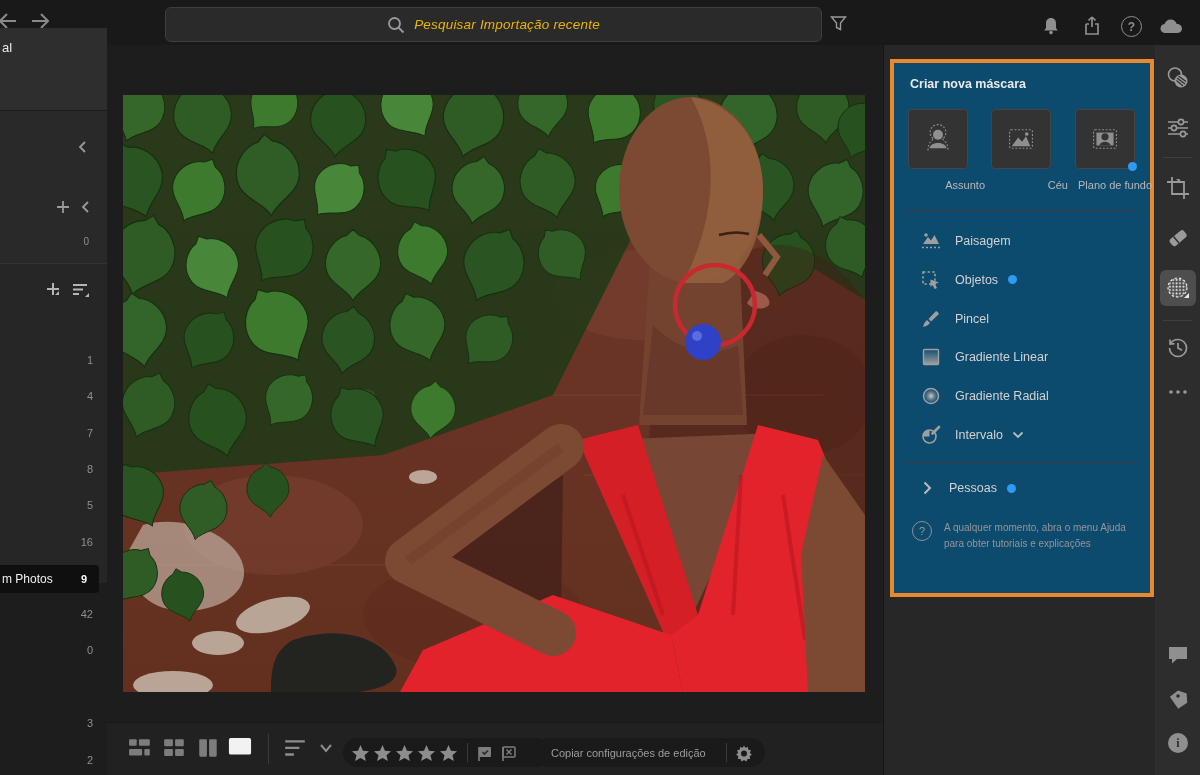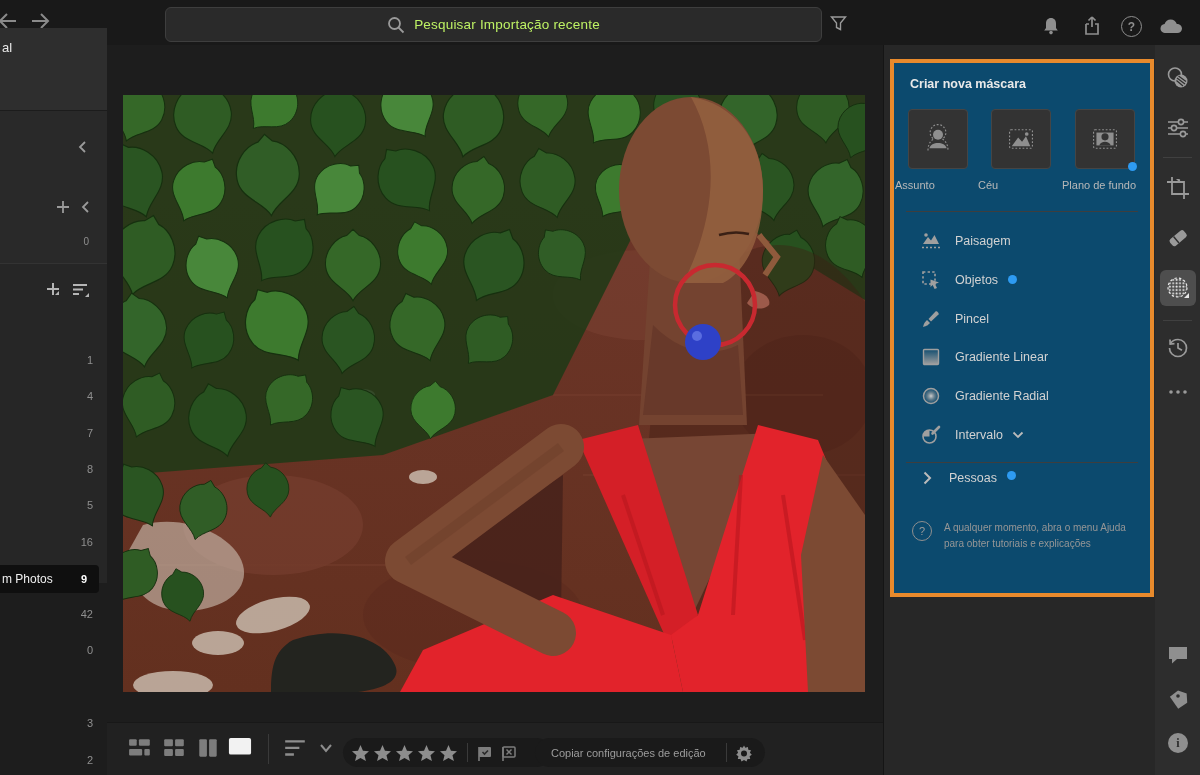--- a/index.html
+++ b/index.html
@@ -6,21 +6,21 @@
   body{width:1200px;height:775px;position:relative;overflow:hidden;background:#1d1d1d;
        font-family:"Liberation Sans",sans-serif;color:#c9c9c9;-webkit-font-smoothing:antialiased}
   .abs{position:absolute}
   svg{display:block}
 
   
   .topbar{left:0;top:0;width:1200px;height:45px;background:#191919}
   .navarrow{top:8px;width:26px;height:26px}
   .searchbox{left:165px;top:7px;width:655px;height:33px;background:#2a2a2a;border:1px solid #3e3e3e;
              border-radius:6px;display:flex;align-items:center;justify-content:center;gap:9px;cursor:text}
-  .search-ph{font-size:13.5px;color:#bef264;letter-spacing:.2px}
+  .search-ph{font-style:italic;font-size:13.5px;color:#eab308;letter-spacing:.2px}
   .funnel{left:830px;top:15px}
   .tb-ico{top:15px;width:22px;height:22px}
 
   
   .sidebar{left:0;top:28px;width:107px;height:555px;background:#262626}
   .sb-box{left:0;top:0;width:107px;height:82px;background:#2e2e2e;border-bottom:1px solid #1c1c1c}
   .sb-box-label{left:2px;top:12px;color:#e8e8e8;font-size:13px}
   .sb-sec{left:0;top:83px;width:107px;height:152px;background:#292929}
   .sb-count{position:absolute;right:14px;font-size:11px;color:#8f8f8f}
   .sb-div{left:0;top:235px;width:107px;height:1px;background:#333}
@@ -42,27 +42,27 @@
   .star{width:19px;height:18px;margin:0 1.5px;cursor:pointer}
   .copy-label{font-size:11px;color:#9c9c9c;padding:0 12px 0 16px;white-space:nowrap;cursor:pointer}
 
   
   .rpanel{left:883px;top:45px;width:272px;height:730px;background:#272727;border-left:1px solid #151515}
   .orange-box{left:6px;top:14px;width:264px;height:538px;border:4px solid #e88a2c;background:#0c4a6e;
               box-sizing:border-box}
   .mp-title{left:16px;top:14px;font-size:12.5px;font-weight:bold;color:#e9e9e9}
   .mtype{top:46px;width:58px;height:58px;background:#333333;border:1px solid #454545;border-radius:4px;
          display:flex;align-items:center;justify-content:center;cursor:pointer}
-  .mtype-label{top:116px;width:90px;text-align:left;font-size:11px;color:#b8b8b8;cursor:pointer;white-space:nowrap}
+  .mtype-label{top:116px;width:90px;text-align:right;font-size:11px;color:#b8b8b8;cursor:pointer;white-space:nowrap}
   .bluedot{width:9px;height:9px;border-radius:50%;background:#2e9bf2}
   .mp-div{left:12px;width:232px;height:1px;background:#3e3e3e}
   .tool-row{left:12px;width:232px;height:39px;display:flex;align-items:center;cursor:pointer}
   .tool-ico{width:22px;height:22px;margin-left:14px;flex:none}
   .tool-label{margin-left:13px;font-size:12.5px;color:#d2d2d2;white-space:nowrap}
-  .people-row{left:12px;top:408px;width:232px;height:34px;display:flex;align-items:flex-start;cursor:pointer}
+  .people-row{left:12px;top:408px;width:232px;height:34px;display:flex;align-items:center;cursor:pointer}
   .help-ico{left:18px;top:458px;width:18px;height:18px;border:1.4px solid #8f8f8f;border-radius:50%;
             color:#9a9a9a;font-size:11px;display:flex;align-items:center;justify-content:center}
   .help-text{left:50px;top:457px;width:202px;font-size:10px;line-height:1.55;color:#969696}
 
   
   .rstrip{left:1155px;top:45px;width:45px;height:730px;background:#2d2d2d}
   .rs-ico{left:10px;width:26px;height:26px;cursor:pointer}
   .rs-div{left:8px;width:29px;height:1px;background:#404040}
   .rs-sel{left:5px;top:225px;width:36px;height:36px;background:#4e4e4e;border-radius:6px;
           display:flex;align-items:center;justify-content:center;cursor:pointer}

